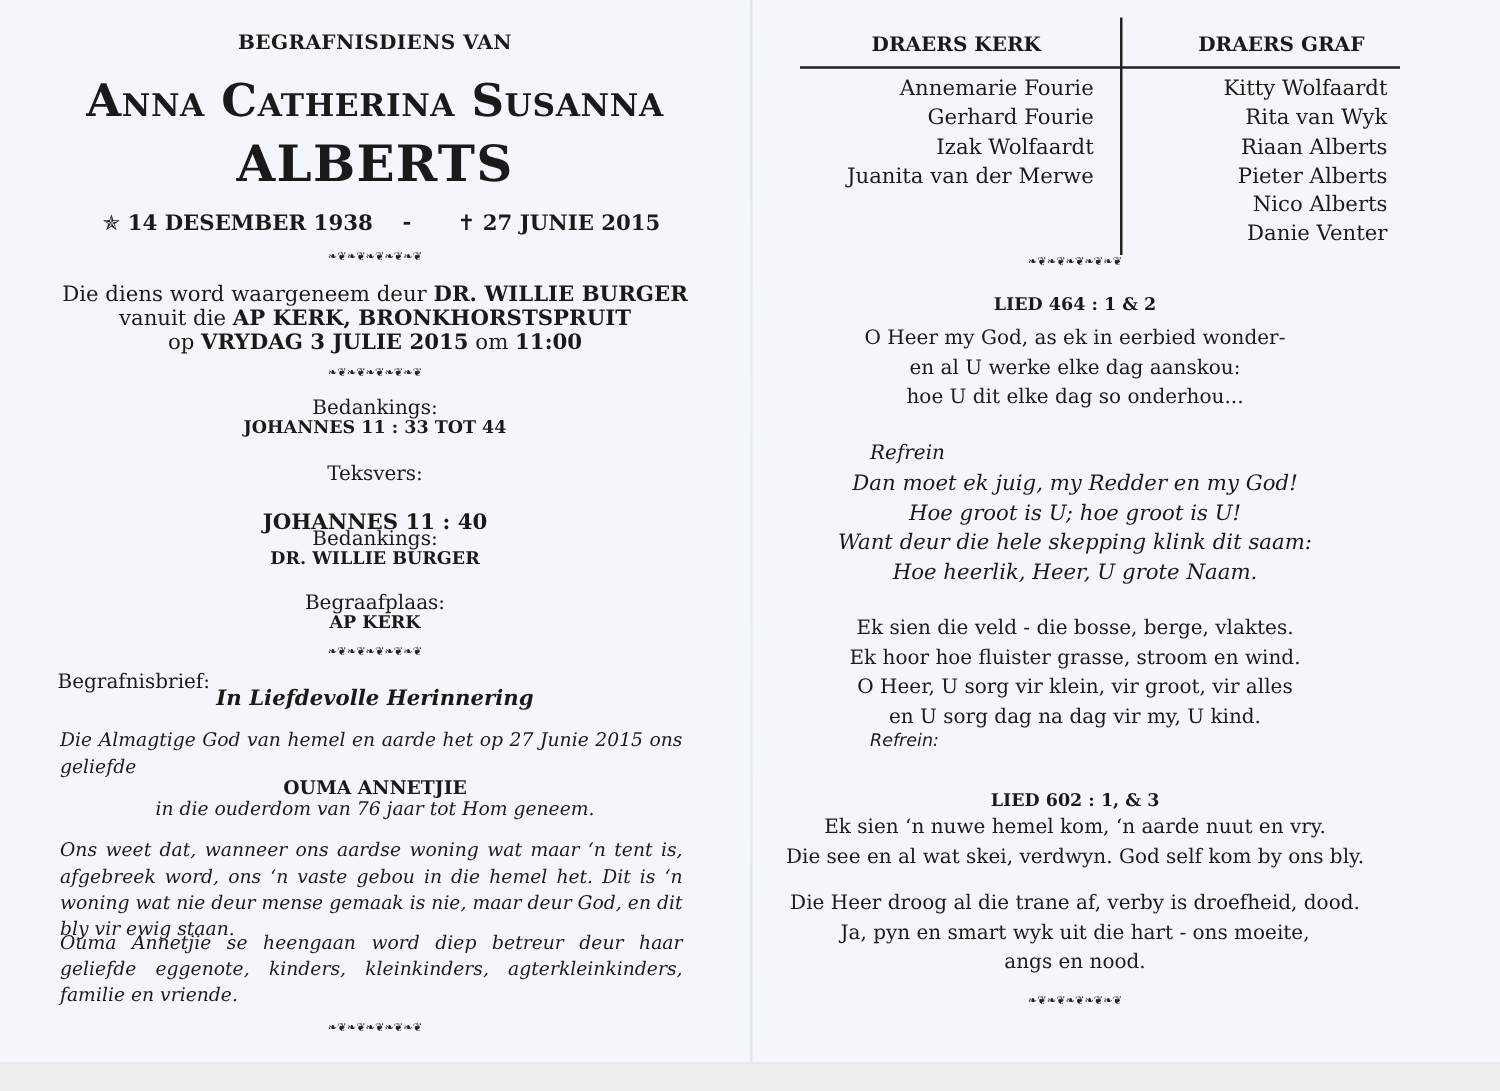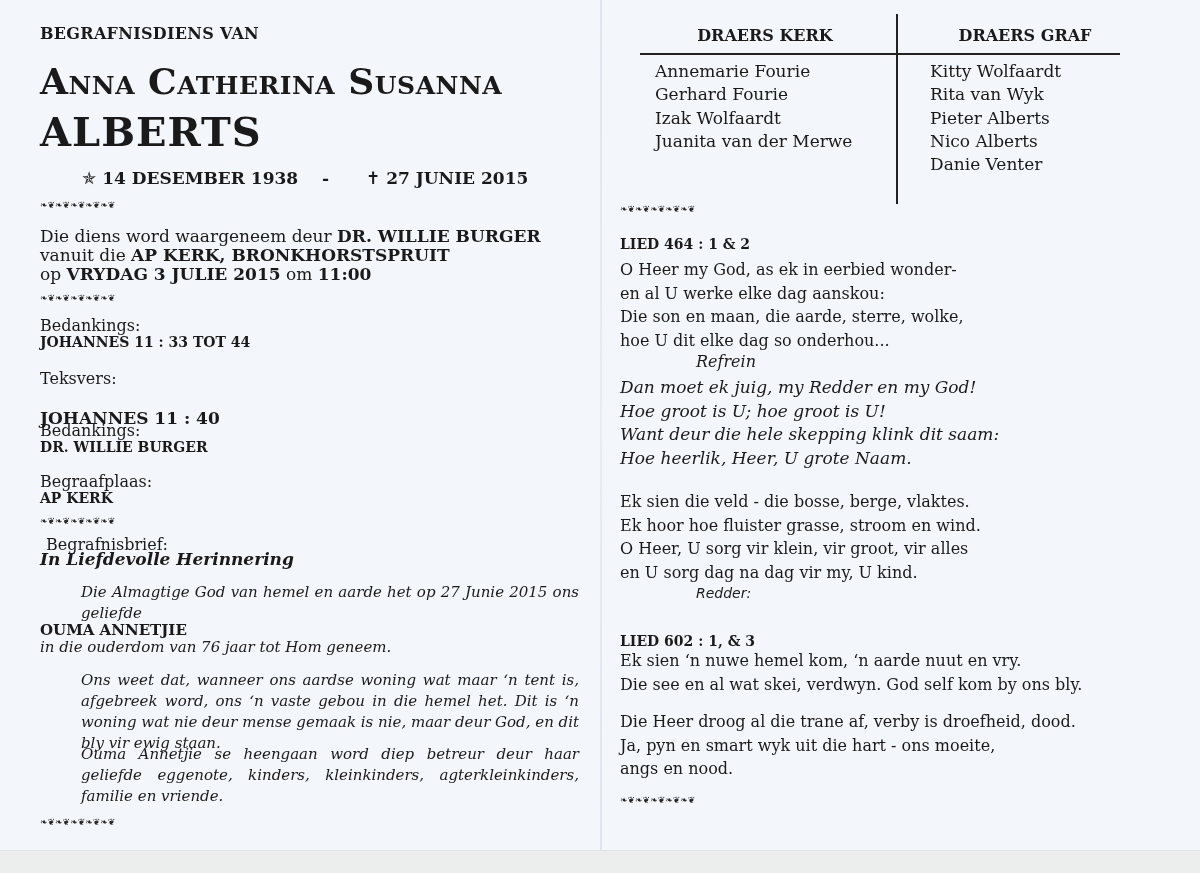--- a/index.html
+++ b/index.html
@@ -17,36 +17,36 @@
   .bottom-strip {
     position:absolute; left:0; top:850px; width:1200px; height:23px;
     background:#eceeee; border-top:1px solid #e2e5e8;
   }
   .fold {
     position:absolute; left:600px; top:0; width:2px; height:850px;
     background:linear-gradient(to bottom,#dfe5ec,#e8edf3,#dfe5ec);
   }
   .page-left { position:absolute; left:40px; top:0; width:520px; height:850px; }
   .page-right { position:absolute; left:640px; top:0; width:480px; height:850px; }
-  .abs { position:absolute; left:0; width:100%; white-space:nowrap; }
+  .abs { position:absolute; left:0; width:100%; text-align:center; white-space:nowrap; }
   .ornament { font-size:9px; letter-spacing:0px; color:#222; }
   .title-top { top:24px; font-size:16px; font-weight:bold; letter-spacing:0.3px; }
   .name-line1 { top:60px; font-size:36px; font-weight:bold; letter-spacing:0.5px; font-variant:small-caps; }
   .name-line2 { top:108px; font-size:40px; font-weight:bold; letter-spacing:1px; }
   .dates { top:168px; font-size:17px; font-weight:bold; }
   .dates span { position:absolute; }
   .reg { font-size:17px; }
   .reg b { font-weight:bold; }
   .sub { font-size:16px; }
   .italic-sans { font-family:"DejaVu Sans", sans-serif; font-style:italic; font-size:15px; }
-  .brief { position:absolute; left:8px; width:498px; font-style:italic; font-size:15px; line-height:21px; text-align:justify; font-family:"DejaVu Serif", serif;margin-left:33px; }
+  .brief { position:absolute; left:8px; width:498px; font-style:italic; font-size:15px; line-height:21px; text-align:justify; font-family:"DejaVu Serif", serif; }
   .table-head { position:absolute; top:26px; font-size:16px; font-weight:bold; }
   .hline { position:absolute; left:0; top:53px; width:100%; height:1.5px; background:#222; }
   .vline { position:absolute; left:256px; top:14px; width:1.5px; height:190px; background:#222; }
-  .name-list { position:absolute; top:60px; font-size:17px; line-height:23.3px; text-align:left; }
+  .name-list { position:absolute; top:60px; font-size:17px; line-height:23.3px; text-align:right; }
   .song { font-size:16px; }
   .song-i { font-size:17px; font-style:italic; }
 </style>
 </head>
 <body>
 
 <div class="sheet"></div>
 <div class="fold"></div>
 <div class="bottom-strip"></div>
 
@@ -116,49 +116,49 @@
 
   <div class="name-list" style="left:15px;width:220px;">
     <div>Annemarie Fourie</div>
     <div>Gerhard Fourie</div>
     <div>Izak Wolfaardt</div>
     <div>Juanita van der Merwe</div>
   </div>
   <div class="name-list" style="left:290px;width:180px;">
     <div>Kitty Wolfaardt</div>
     <div>Rita van Wyk</div>
+    <div>Riaan Alberts</div>
     <div>Pieter Alberts</div>
     <div>Nico Alberts</div>
     <div>Danie Venter</div>
   </div>
 
   <div class="abs ornament" style="top:204px;left:-20px;">❧❦❧❦❧❦❧❦❧❦</div>
 
   <div class="abs" style="top:236px;left:-20px;font-size:14px;font-weight:bold;">LIED 464 : 1 &amp; 2</div>
   <div class="abs song" style="top:258px;left:-20px;line-height:23.5px;">
     <div>O Heer my God, as ek in eerbied wonder-</div>
     <div>en al U werke elke dag aanskou:</div>
-    <div>Die son en maan, die aarde, sterre, wolke,</div>
     <div>hoe U dit elke dag so onderhou...</div>
   </div>
   <div style="position:absolute;left:56px;top:352px;font-size:16px;font-style:italic;">Refrein</div>
   <div class="abs song-i" style="top:376px;left:-20px;line-height:23.5px;">
     <div>Dan moet ek juig, my Redder en my God!</div>
     <div>Hoe groot is U; hoe groot is U!</div>
     <div>Want deur die hele skepping klink dit saam:</div>
     <div>Hoe heerlik, Heer, U grote Naam.</div>
   </div>
 
   <div class="abs song" style="top:490px;left:-20px;line-height:23.5px;">
     <div>Ek sien die veld - die bosse, berge, vlaktes.</div>
     <div>Ek hoor hoe fluister grasse, stroom en wind.</div>
     <div>O Heer, U sorg vir klein, vir groot, vir alles</div>
     <div>en U sorg dag na dag vir my, U kind.</div>
   </div>
-  <div style="position:absolute;left:56px;top:585px;font-family:'DejaVu Sans',sans-serif;font-size:14px;font-style:italic;">Redder:</div>
+  <div style="position:absolute;left:56px;top:585px;font-family:'DejaVu Sans',sans-serif;font-size:14px;font-style:italic;">Refrein:</div>
 
   <div class="abs" style="top:609px;left:-20px;font-size:14px;font-weight:bold;margin-top:24px;">LIED 602 : 1, &amp; 3</div>
   <div class="abs song" style="top:649px;left:-20px;line-height:23.5px;">
     <div>Ek sien ‘n nuwe hemel kom, ‘n aarde nuut en vry.</div>
     <div>Die see en al wat skei, verdwyn. God self kom by ons bly.</div>
   </div>
   <div class="abs song" style="top:710px;left:-20px;line-height:23.5px;">
     <div>Die Heer droog al die trane af, verby is droefheid, dood.</div>
     <div>Ja, pyn en smart wyk uit die hart - ons moeite,</div>
     <div>angs en nood.</div>

